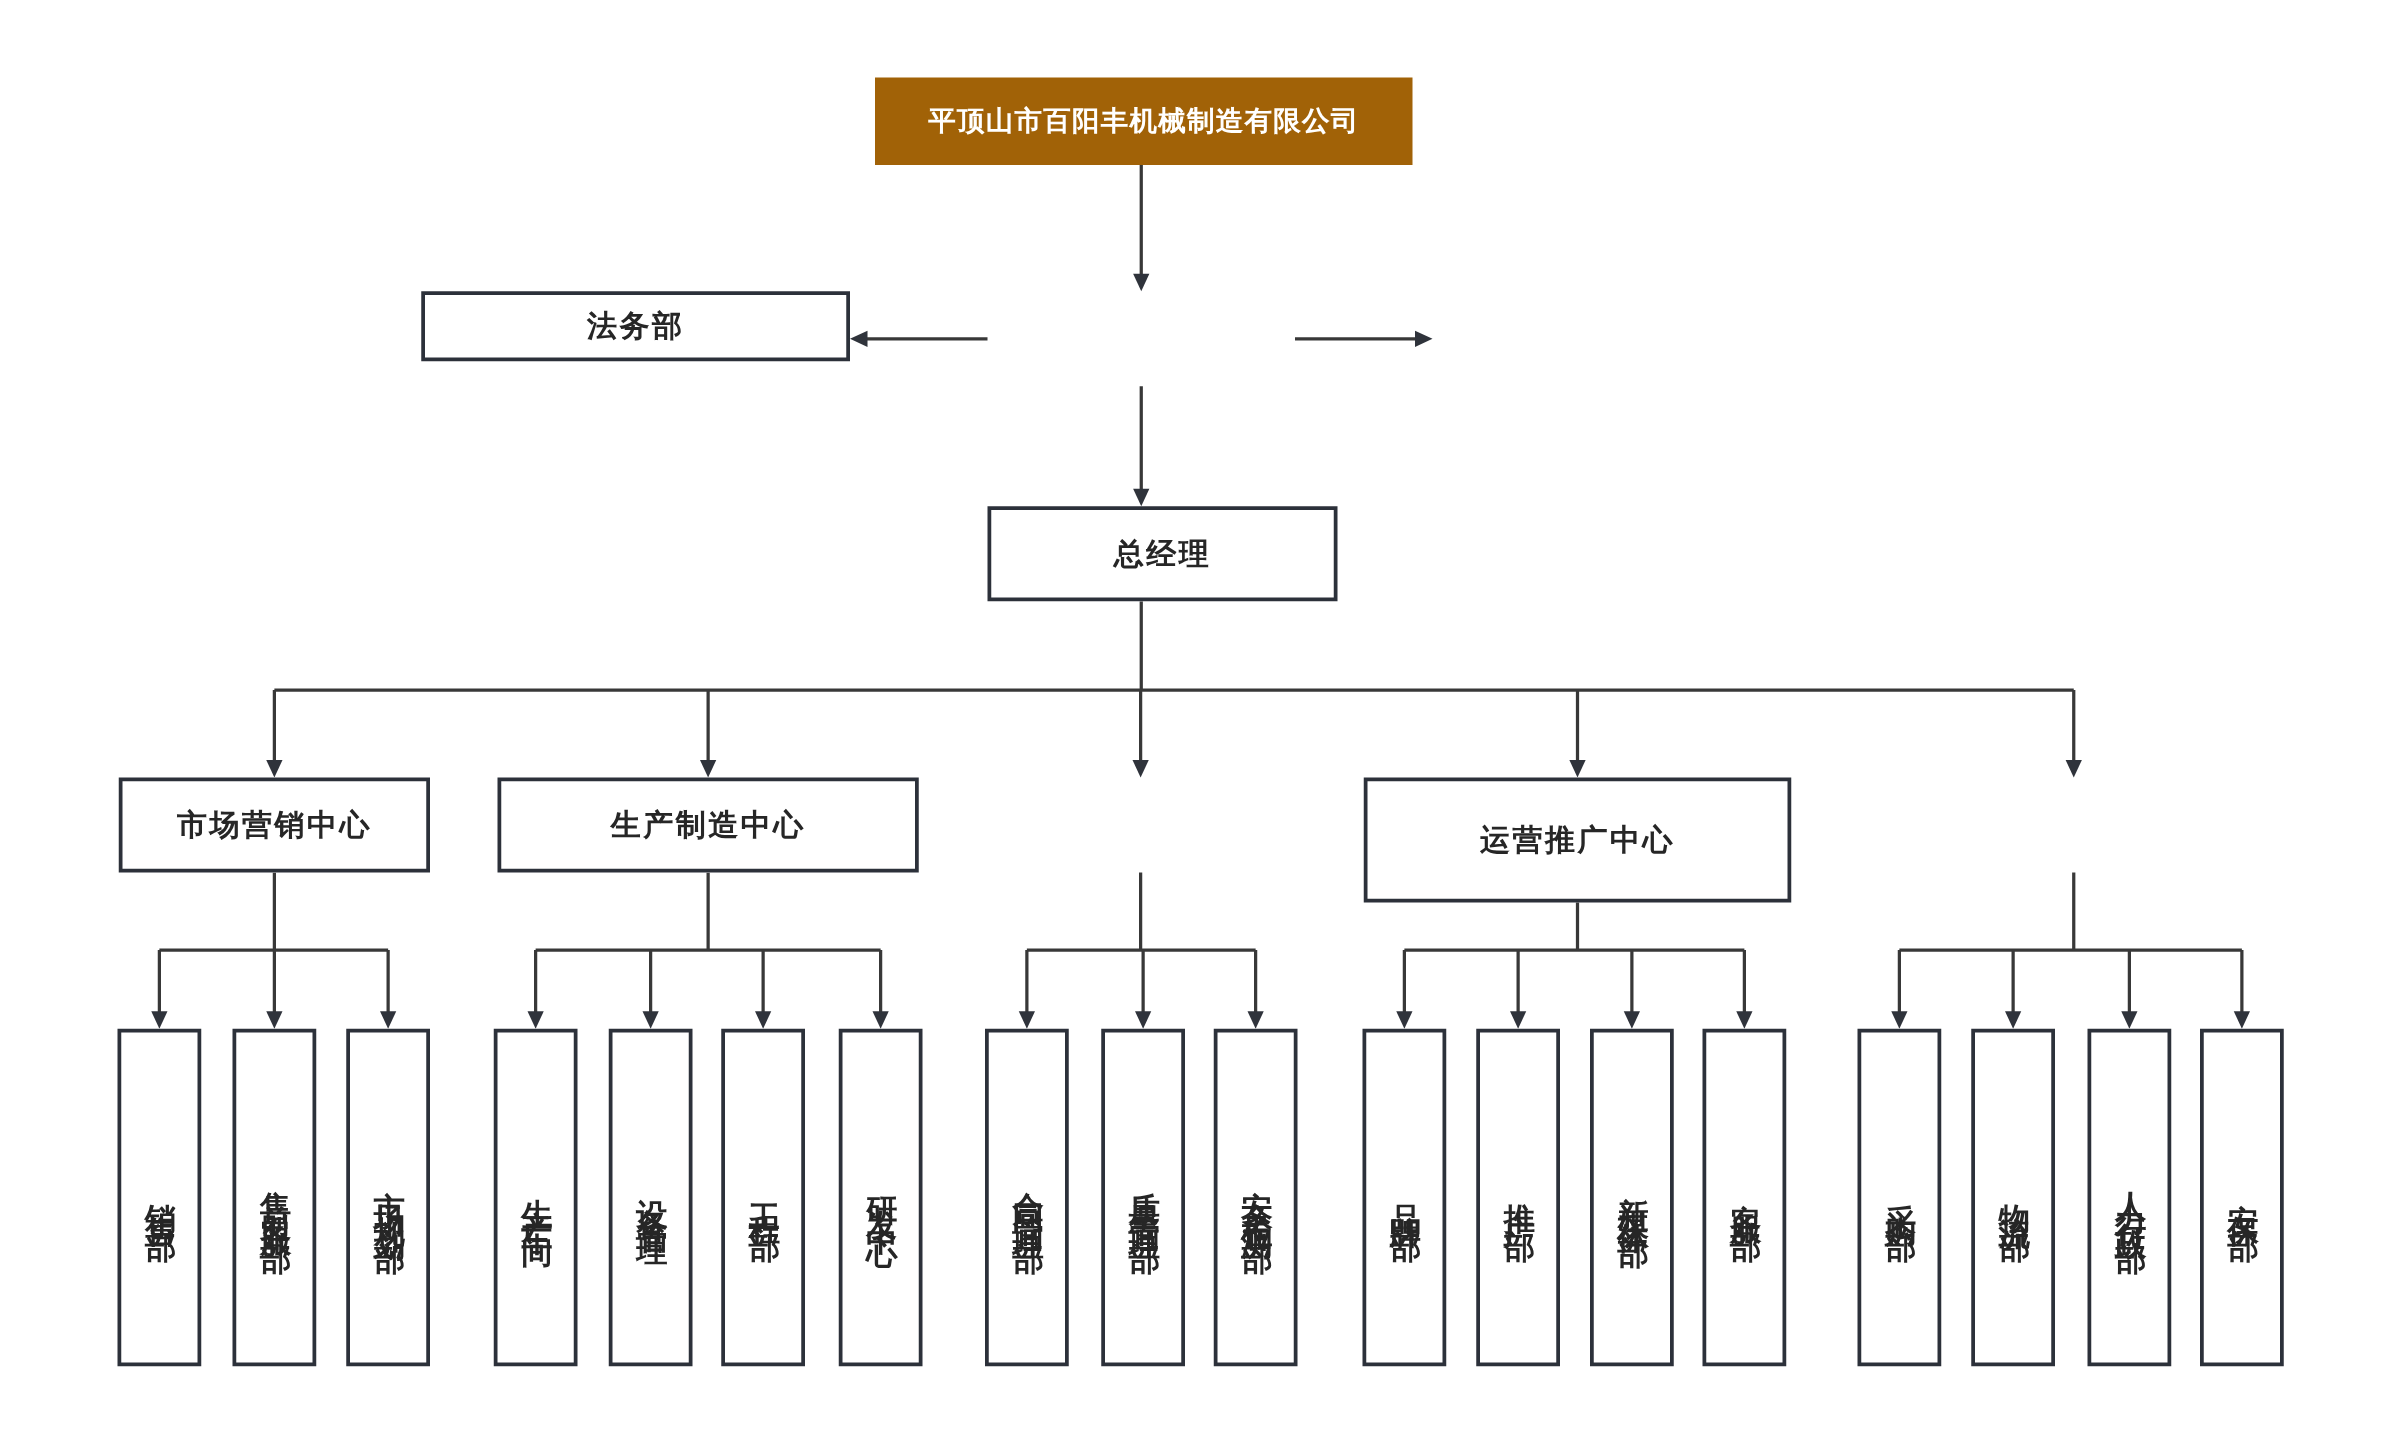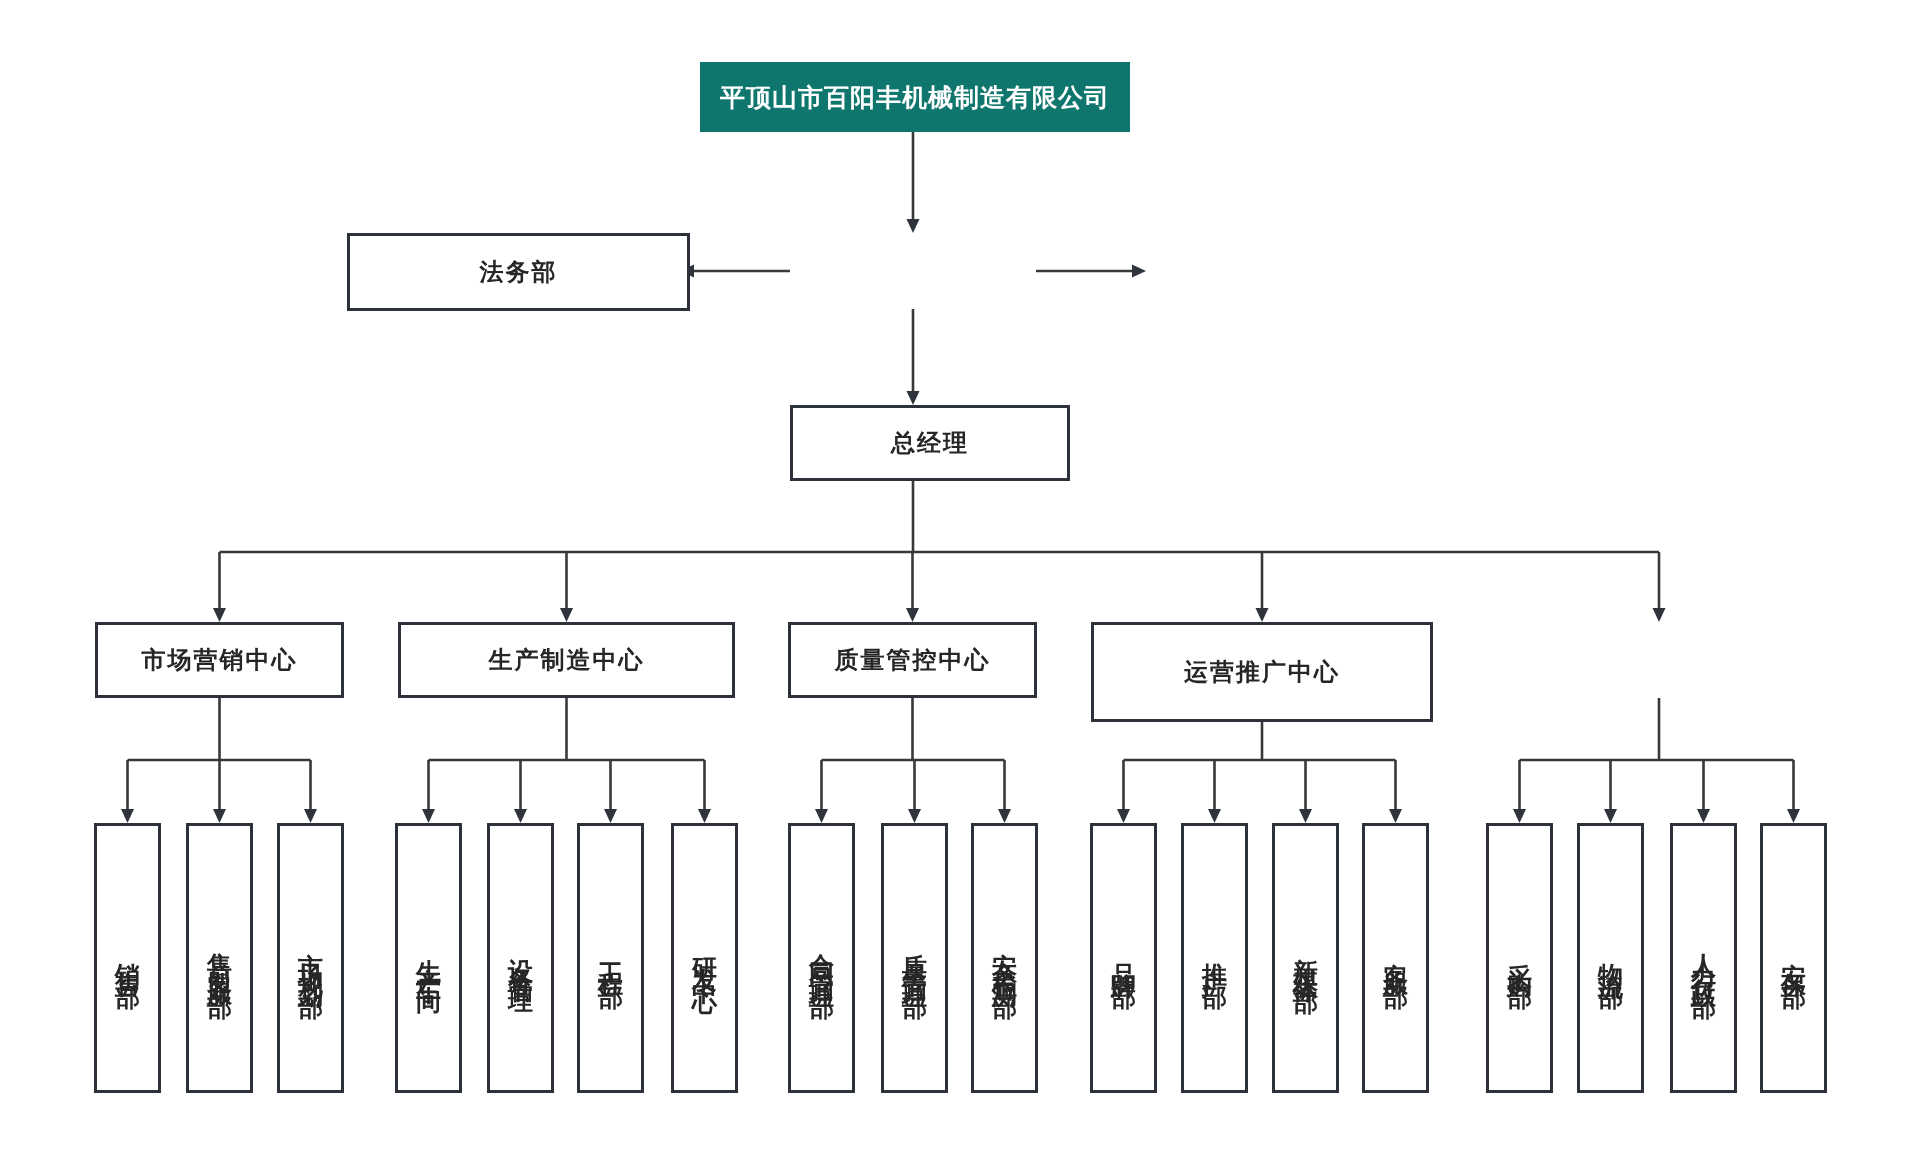--- a/index.html
+++ b/index.html
@@ -18,24 +18,24 @@
     border:3px solid #2c313a;
     display:flex;align-items:center;justify-content:center;
     font-weight:700;
     color:#262626;
     font-size:24px;
     letter-spacing:2px;
     text-align:center;
     z-index:2;
   }
   .node.title{
-    background:#0f766e;
+    background:#a16207;
     border:none;
     color:#ffffff;
-    font-size:25px;
+    font-size:22px;
     letter-spacing:1px;
   }
   .node.vert{
     writing-mode:vertical-rl;
     text-orientation:upright;
     font-size:25px;
     letter-spacing:10px;
     line-height:1;
   }
 </style>
@@ -108,27 +108,26 @@
       <line x1="1610.5" y1="760" x2="1610.5" y2="811" stroke="#383838" stroke-width="2.6"></line>
       <polygon points="1604,809 1617,809 1610.5,823" fill="#2f333b"></polygon>
       <line x1="1703.5" y1="760" x2="1703.5" y2="811" stroke="#383838" stroke-width="2.6"></line>
       <polygon points="1697,809 1710,809 1703.5,823" fill="#2f333b"></polygon>
       <line x1="1793.5" y1="760" x2="1793.5" y2="811" stroke="#383838" stroke-width="2.6"></line>
       <polygon points="1787,809 1800,809 1793.5,823" fill="#2f333b"></polygon>
     </svg>
 
   <div class="node title" style="left:700px;top:62px;width:430px;height:70px;">平顶山市百阳丰机械制造有限公司</div>
 
-  <div class="node" style="left:347px;top:233px;width:343px;height:78px;">法务部</div>
+  <div class="node" style="left:337px;top:233px;width:343px;height:56px;">法务部</div>
 
   <div class="node" style="left:790px;top:405px;width:280px;height:76px;">总经理</div>
 
   <div class="node" style="left:95px;top:622px;width:249px;height:76px;">市场营销中心</div>
   <div class="node" style="left:398px;top:622px;width:337px;height:76px;">生产制造中心</div>
-  <div class="node" style="left:788px;top:622px;width:249px;height:76px;">质量管控中心</div>
   <div class="node" style="left:1091px;top:622px;width:342px;height:100px;">运营推广中心</div>
 
   <div class="node vert" style="left:94px;top:823px;width:67px;height:270px;">销售部</div>
   <div class="node vert" style="left:186px;top:823px;width:67px;height:270px;">售前客服部</div>
   <div class="node vert" style="left:277px;top:823px;width:67px;height:270px;">市场规划部</div>
 
   <div class="node vert" style="left:395px;top:823px;width:67px;height:270px;">生产车间</div>
   <div class="node vert" style="left:487px;top:823px;width:67px;height:270px;">设备管理</div>
   <div class="node vert" style="left:577px;top:823px;width:67px;height:270px;">工程部</div>
   <div class="node vert" style="left:671px;top:823px;width:67px;height:270px;">研发中心</div>

